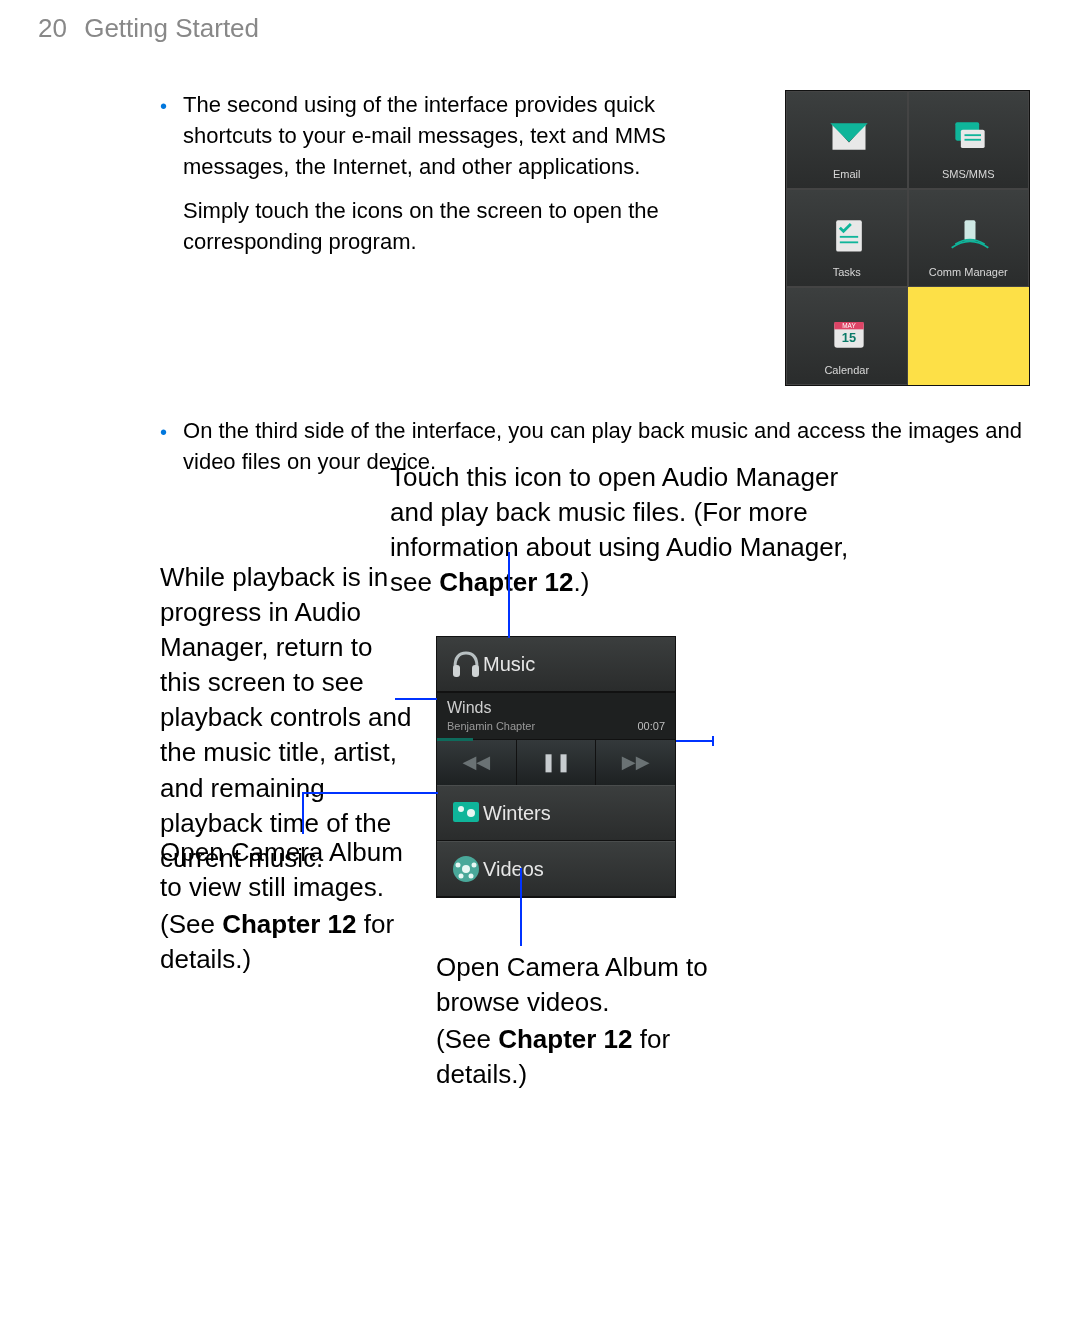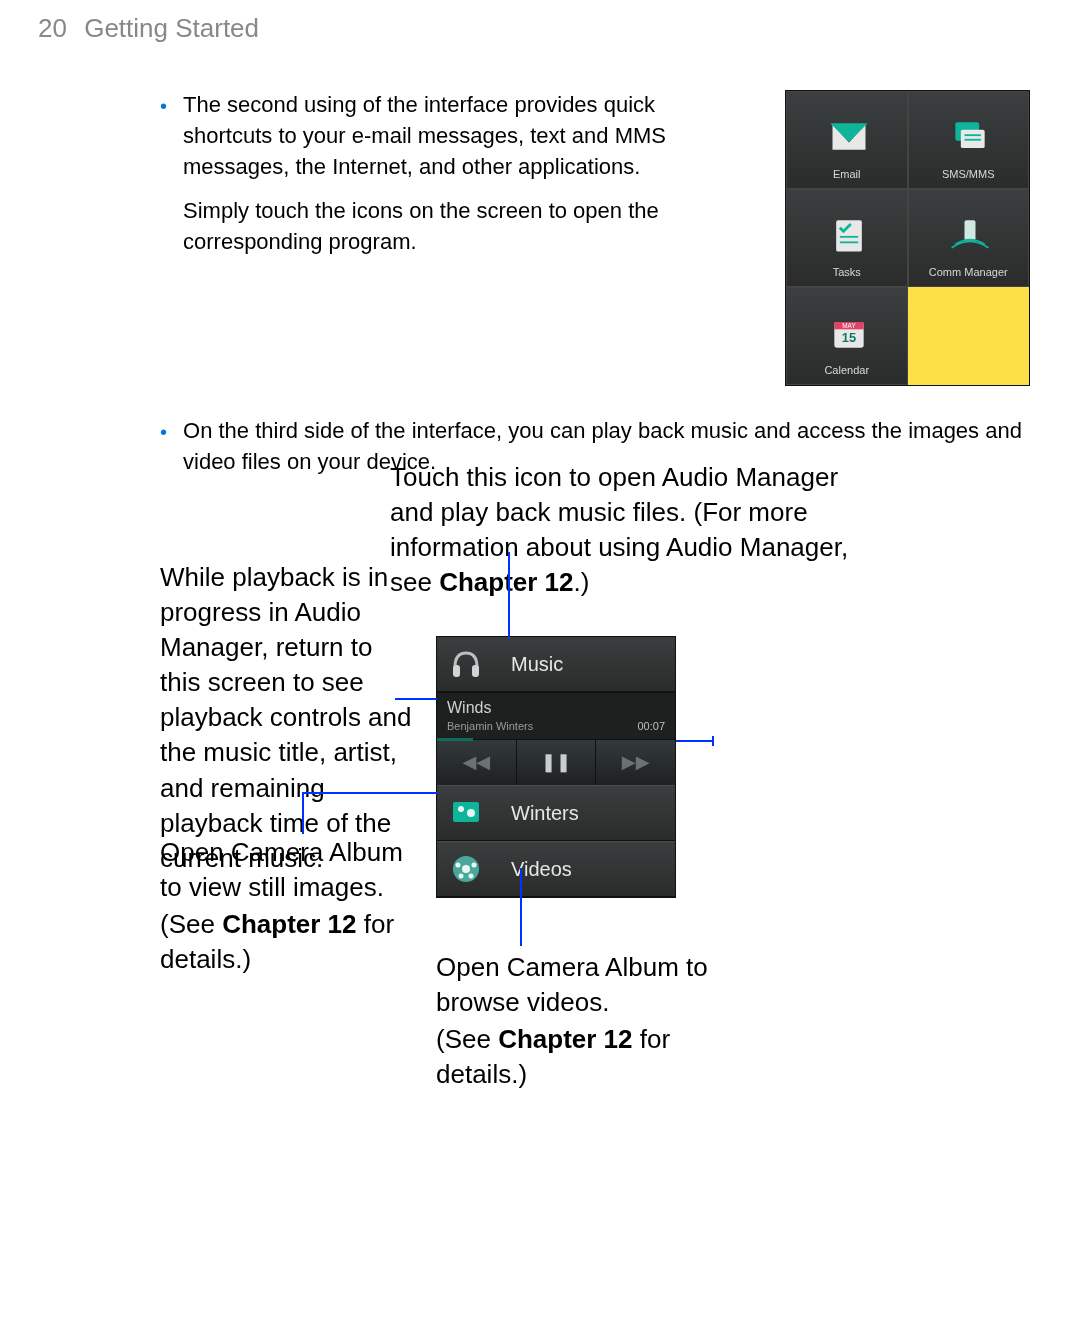--- a/index.html
+++ b/index.html
@@ -91,21 +91,21 @@
     position: absolute;
     top: 176px;
     left: 276px;
     width: 240px;
     background: #2b2e2e;
     border: 1px solid #111;
   }
   .media-row {
     display: flex;
     align-items: center;
-    gap: 28px;
+    gap: 0;
     padding: 10px 12px;
     border-top: 1px solid #4a4d4d;
     border-bottom: 1px solid #111;
     background: linear-gradient(#3b3e3e, #2a2c2c);
     color: #e6e6e6;
     font-size: 20px;
   }
   .media-row:first-child { border-top: none; }
   .media-icon { width: 34px; height: 34px; display:flex; align-items:center; justify-content:center; }
   .track-info {
@@ -264,21 +264,21 @@
         <svg viewBox="0 0 34 34">
             <path d="M6 20 Q6 6 17 6 Q28 6 28 20" fill="none" stroke="#b8c0c2" stroke-width="3"></path>
             <rect x="4" y="18" width="7" height="12" rx="3" fill="#cfd4d5"></rect>
             <rect x="23" y="18" width="7" height="12" rx="3" fill="#cfd4d5"></rect>
           </svg>
       </div>
       <span>Music</span>
     </div>
     <div class="track-info">
       <div class="title">Winds</div>
-      <div class="artist">Benjamin Winters</div>
+      <div class="artist">Benjamin Chapter</div>
       <div class="time">00:07</div>
       <div class="progress"></div>
     </div>
     <div class="controls">
       <div class="ctrl">◀◀</div>
       <div class="ctrl">❚❚</div>
       <div class="ctrl">▶▶</div>
     </div>
     <div class="media-row">
       <div class="media-icon">

